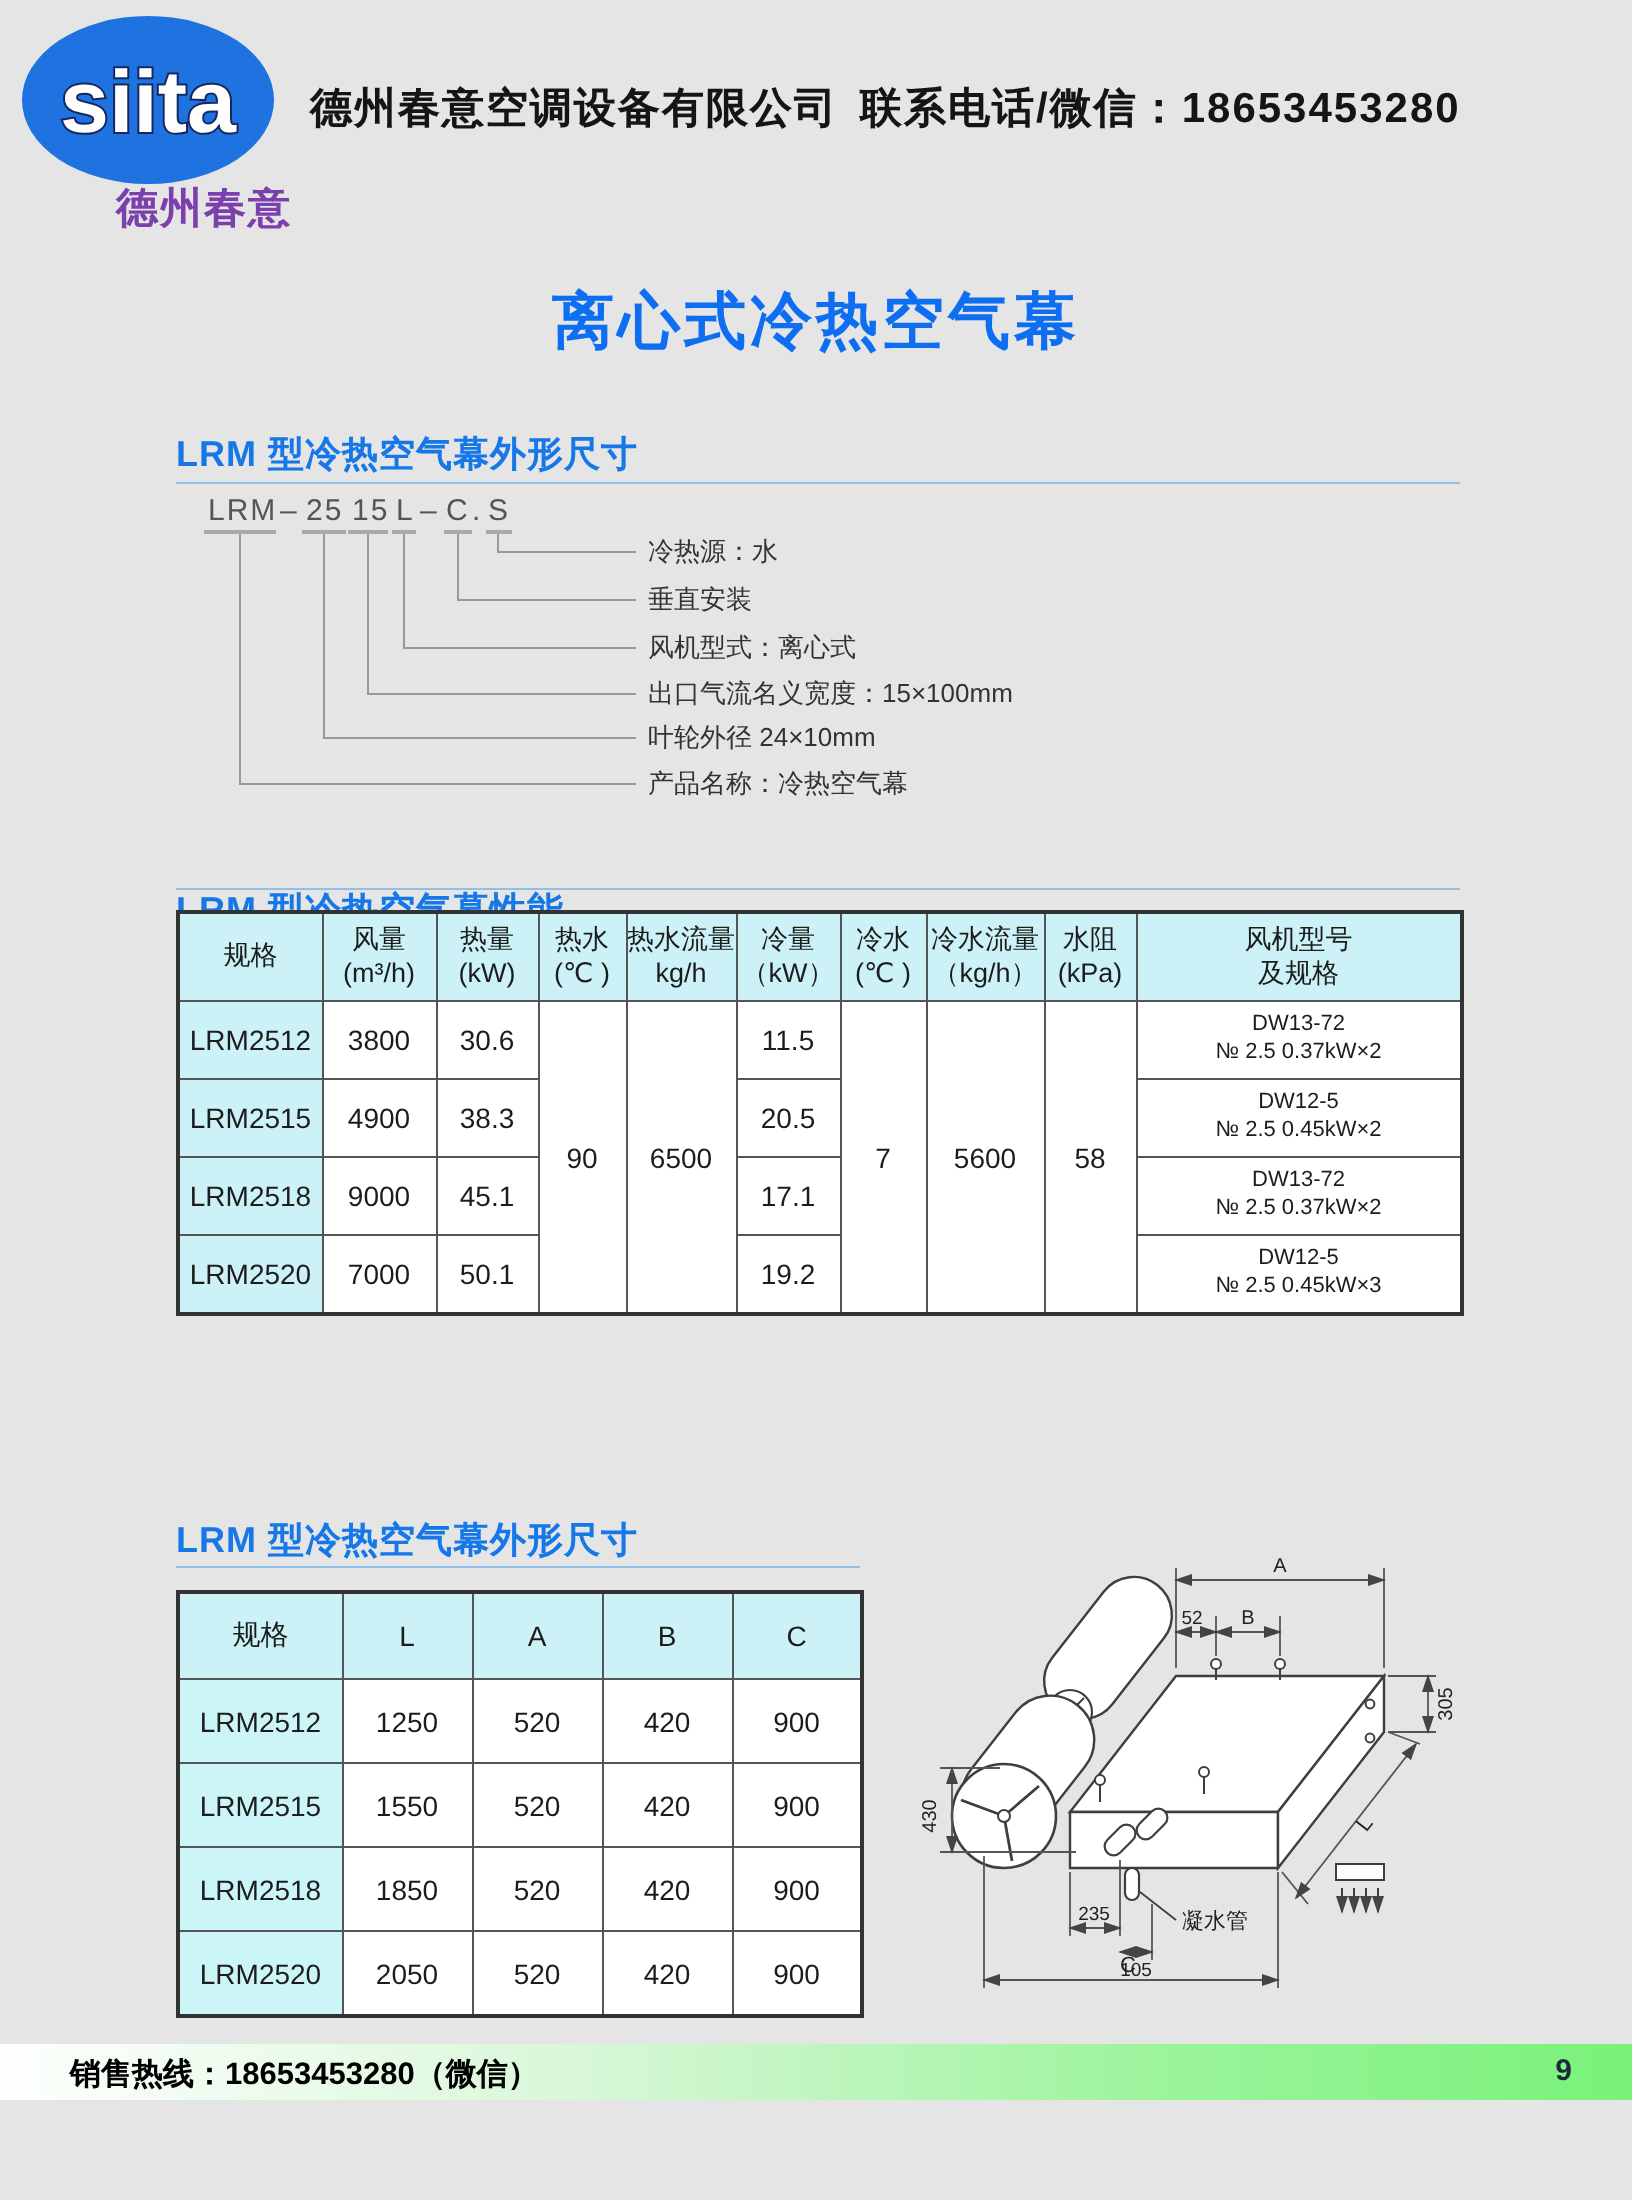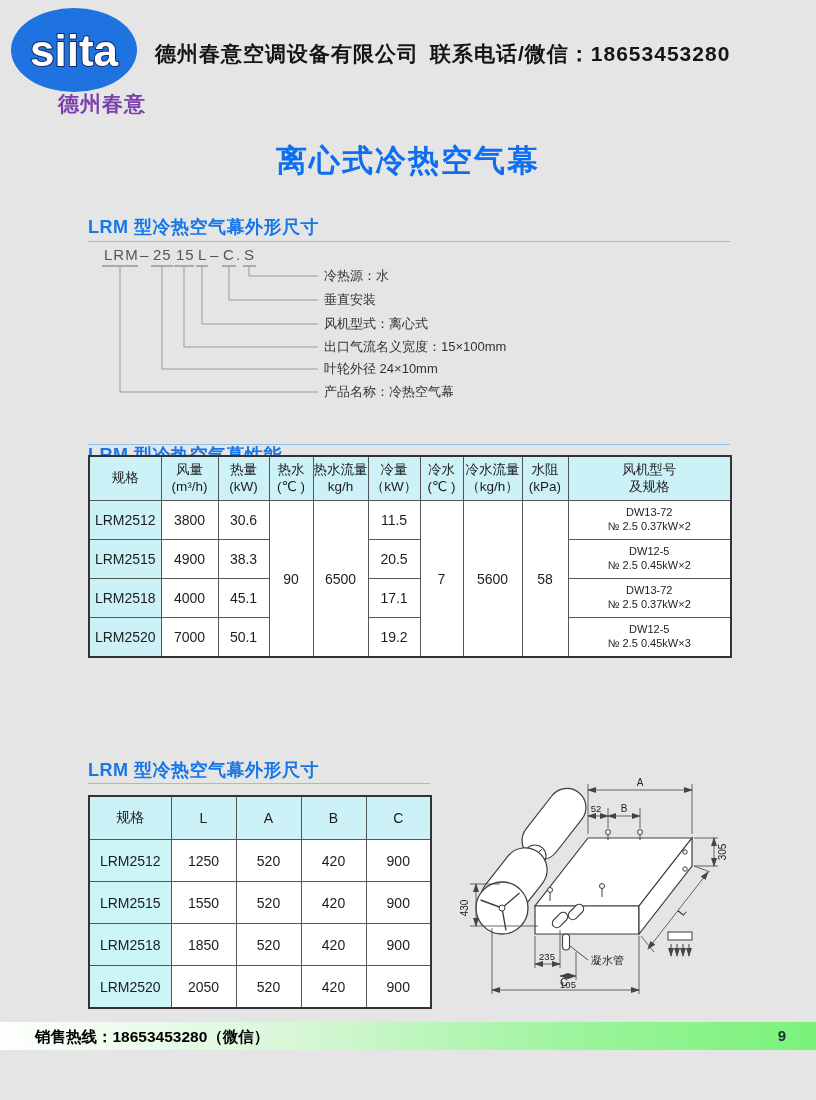--- a/index.html
+++ b/index.html
@@ -188,21 +188,21 @@
       <td>4900</td>
       <td>38.3</td>
       <td>20.5</td>
       <td class="fan-cell">
             <div>DW12-5</div>
             <div>№ 2.5  0.45kW×2</div>
           </td>
     </tr>
     <tr>
       <td class="model">LRM2518</td>
-      <td>4000</td>
+      <td>9000</td>
       <td>45.1</td>
       <td>17.1</td>
       <td class="fan-cell">
             <div>DW13-72</div>
             <div>№ 2.5  0.37kW×2</div>
           </td>
     </tr>
     <tr>
       <td class="model">LRM2520</td>
       <td>7000</td>

